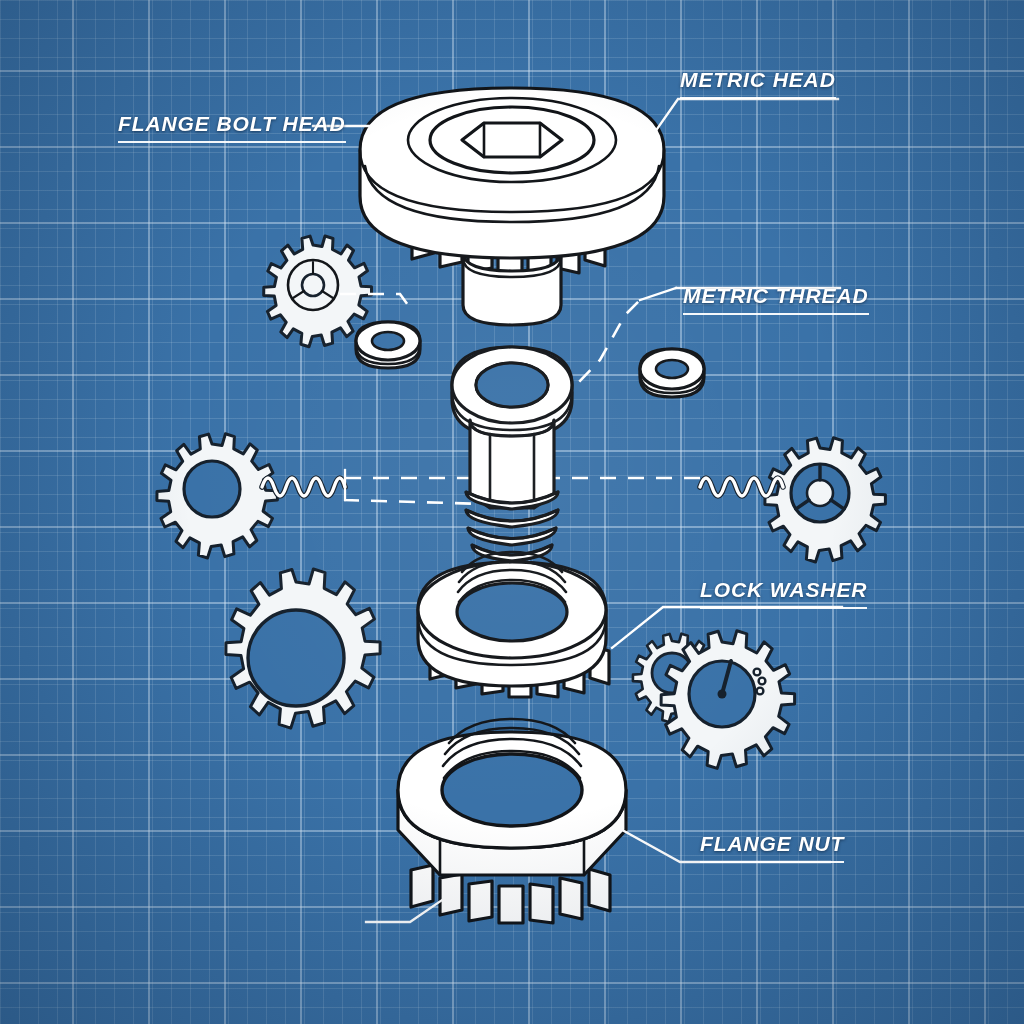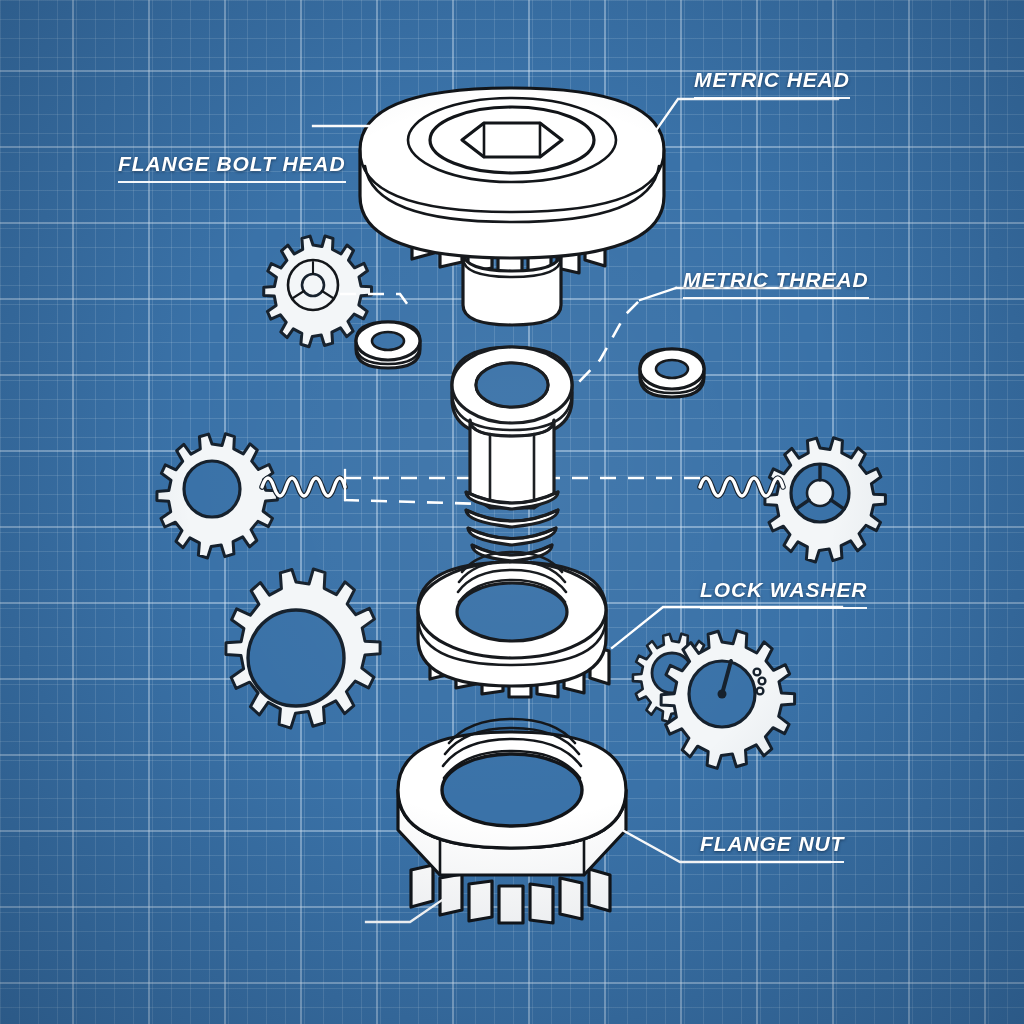--- a/index.html
+++ b/index.html
@@ -237,19 +237,19 @@
       <path class="lead" d="M655 132 L678 99 L838 99"></path>
       <path class="lead" d="M676 288 L840 288"></path>
       <path class="lead" d="M612 648 L663 607 L842 607"></path>
       <path class="lead" d="M615 826 L680 862 L830 862"></path>
       <path class="lead" d="M366 922 L410 922 L445 898"></path>
     </g>
   </svg>
 
   <div class="vignette"></div>
 
-  <div class="label" style="left:118px;top:112px;margin-top:40px;">FLANGE BOLT HEAD</div>
-  <div class="label" style="left:694px;top:68px;">METRIC HEAD</div>
-  <div class="label" style="left:683px;top:268px;font-style:italic;">METRIC THREAD</div>
+  <div class="label" style="left:118px;top:112px;">FLANGE BOLT HEAD</div>
+  <div class="label" style="left:680px;top:68px;">METRIC HEAD</div>
+  <div class="label" style="left:683px;top:284px;font-style:italic;">METRIC THREAD</div>
   <div class="label" style="left:700px;top:578px;text-align:right;">LOCK WASHER</div>
   <div class="label" style="left:700px;top:832px;">FLANGE NUT</div>
 
 </div>
 
 </body></html>

